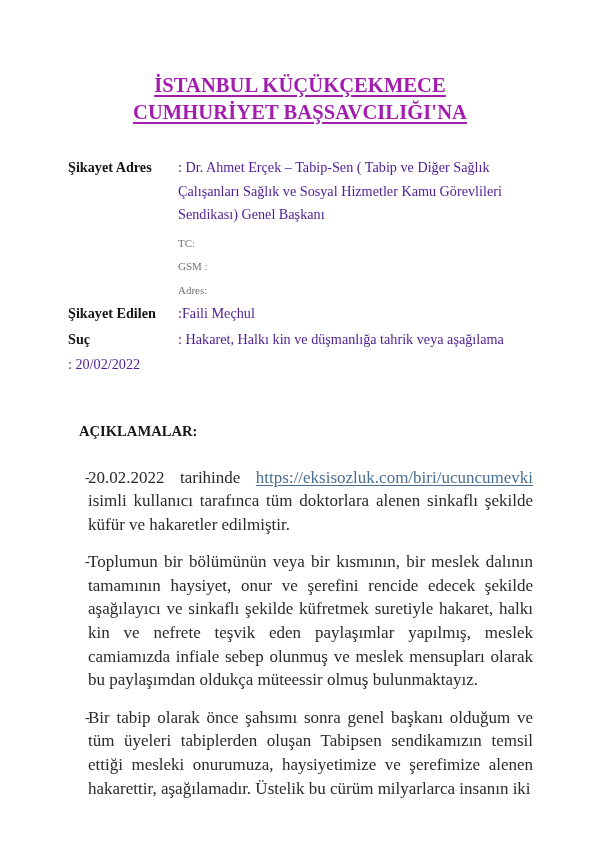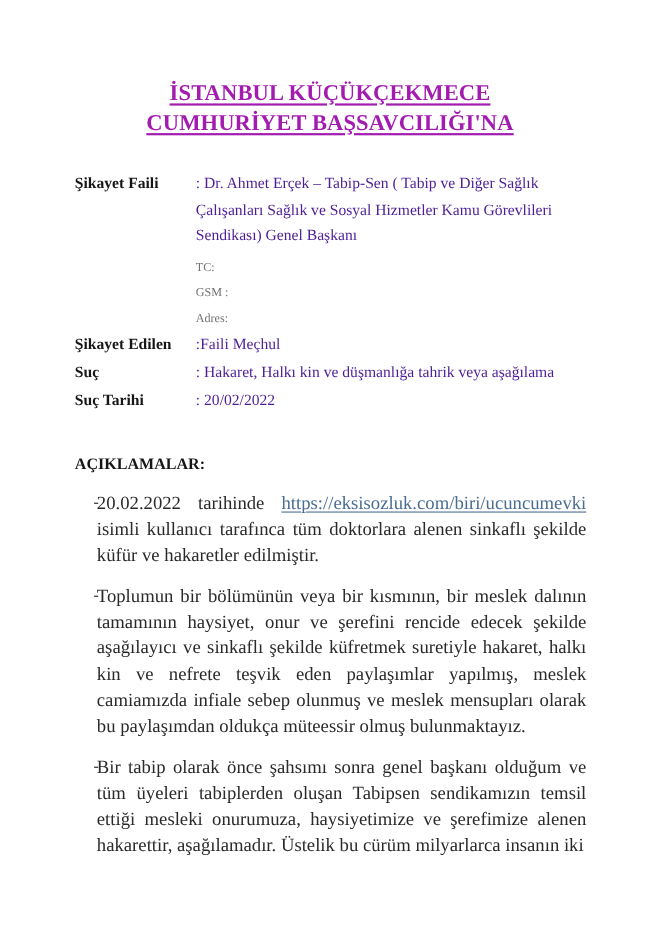--- a/index.html
+++ b/index.html
@@ -73,21 +73,21 @@
   .meta-sub-row {
     padding-left: 110px;
     font-size: 11px;
     line-height: 23.5px;
     color: #737373;
   }
   .meta-spacer { height: 5px; }
 
   
   .section-heading {
-    margin: 0;
+    margin: 11px;
     padding: 32px 68px 0 68px;
     font-size: 14.6px;
     font-weight: bold;
     line-height: 22px;
     color: #161616;
   }
 
   .bullets {
     padding: 13px 67px 0 68px;
   }
@@ -128,40 +128,39 @@
 <div class="page">
 
   <h1 class="doc-title">
     <span class="title-line">İSTANBUL KÜÇÜKÇEKMECE</span><br>
     <span class="title-line">CUMHURİYET BAŞSAVCILIĞI'NA</span>
   </h1>
 
   <div class="meta">
 
     <div class="meta-row tight">
-      <div class="meta-label">Şikayet Faili</div>
+      <div class="meta-label">Şikayet Adres</div>
       <div class="meta-value">: Dr. Ahmet Erçek – Tabip-Sen ( Tabip ve Diğer Sağlık Çalışanları Sağlık ve Sosyal Hizmetler Kamu Görevlileri Sendikası) Genel Başkanı</div>
     </div>
     <div class="meta-spacer"></div>
     <div class="meta-sub-row">TC:</div>
     <div class="meta-sub-row">GSM :</div>
     <div class="meta-sub-row">Adres:</div>
 
     <div class="meta-row">
       <div class="meta-label">Şikayet Edilen</div>
       <div class="meta-value">:Faili Meçhul</div>
     </div>
 
     <div class="meta-row">
       <div class="meta-label">Suç</div>
       <div class="meta-value">: Hakaret, Halkı kin ve düşmanlığa tahrik veya aşağılama</div>
     </div>
 
     <div class="meta-row">
-      <div class="meta-label">Suç Tarihi</div>
       <div class="meta-value">: 20/02/2022</div>
     </div>
 
   </div>
 
   <h2 class="section-heading">AÇIKLAMALAR:</h2>
 
   <div class="bullets">
 
     <div class="bullet">

